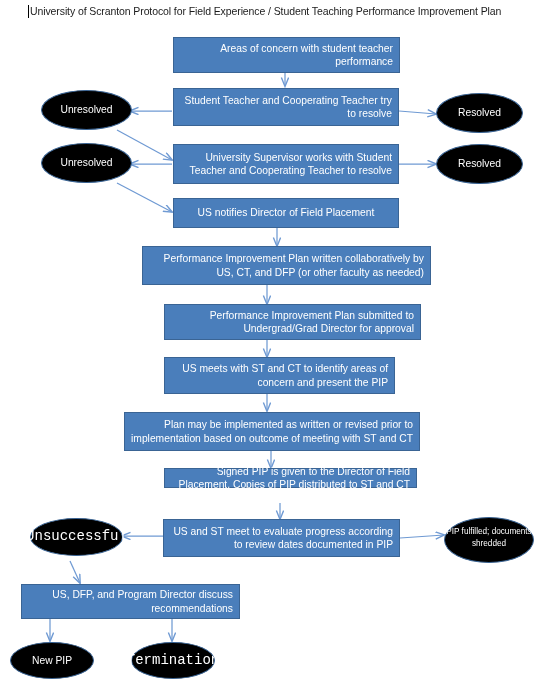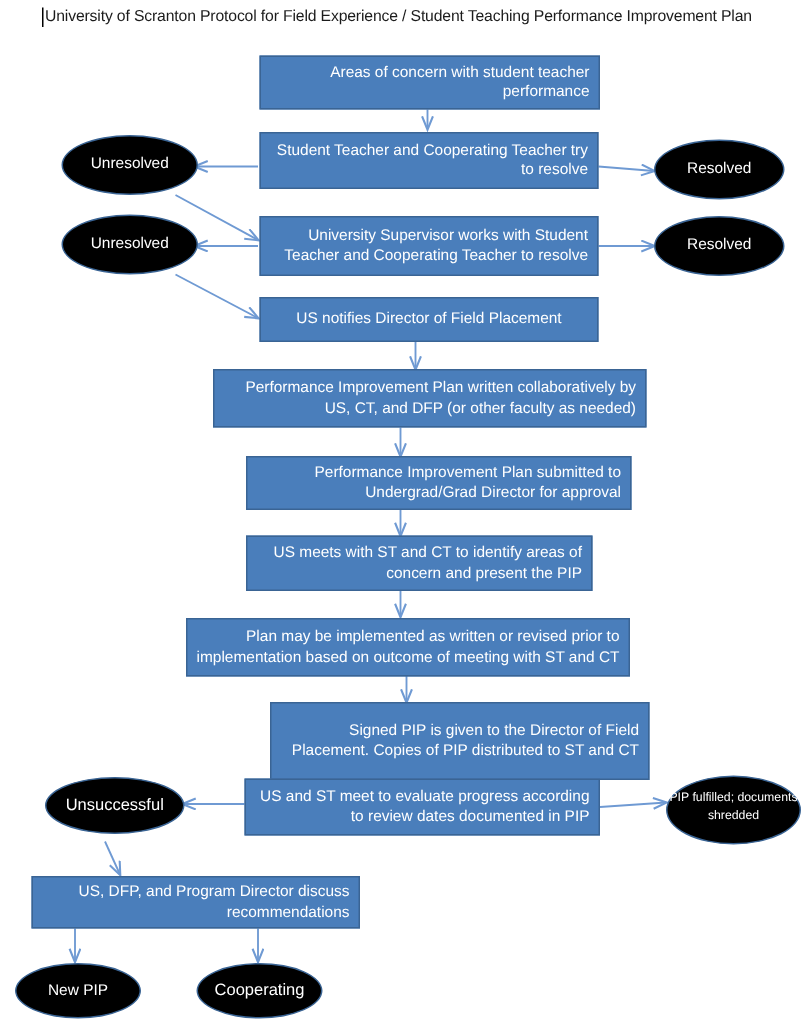--- a/index.html
+++ b/index.html
@@ -61,21 +61,21 @@
     border: 1.4px solid #3a6494;
     font-size: 10.3px;
     padding: 2px 6px;
   }
   .ellipse {
     background: #000000;
     border: 1.6px solid #3a6494;
     border-radius: 50%;
   }
   .ell-lg { font-size: 10.3px; }
-  .ell-sm { font-size: 11px; }
+  .ell-sm { font-size: 14px; font-family: Liberation Mono, monospace; }
   .overflow-text {
     position: absolute;
     left: 0;
     right: 0;
     top: 8px;
     text-align: center;
     font-size: 8.2px;
     color: #ffffff;
     line-height: 1.45;
   }
@@ -179,21 +179,21 @@
   </div>
 
   <div class="node box" style="left:164px; top:357px; width:231px; height:37px;">
     <span>US meets with ST and CT to identify areas of concern and present the PIP</span>
   </div>
 
   <div class="node box" style="left:124px; top:412px; width:296px; height:39px;">
     <span>Plan may be implemented as written or revised prior to implementation based on outcome of meeting with ST and CT</span>
   </div>
 
-  <div class="node box" style="left:180px; top:468px; width:253px; height:52px;">
+  <div class="node box" style="left:164px; top:468px; width:253px; height:20px;">
     <span>Signed PIP is given to the Director of Field Placement. Copies of PIP distributed to ST and CT</span>
   </div>
 
   <div class="node box" style="left:163px; top:519px; width:237px; height:38px;">
     <span>US and ST meet to evaluate progress according to review dates documented in PIP</span>
   </div>
 
   <div class="node ellipse ell-sm" style="left:30px; top:518px; width:93px; height:38px;">
     <span>Unsuccessful</span>
   </div>
@@ -204,16 +204,16 @@
 
   <div class="node box" style="left:21px; top:584px; width:219px; height:35px;">
     <span>US, DFP, and Program Director discuss recommendations</span>
   </div>
 
   <div class="node ellipse ell-lg" style="left:10px; top:642px; width:84px; height:37px;">
     <span>New PIP</span>
   </div>
 
   <div class="node ellipse ell-sm" style="left:131px; top:642px; width:84px; height:37px;">
-    <span>Cooperating</span>
+    <span>Termination</span>
   </div>
 
 </div>
 
 </body></html>

